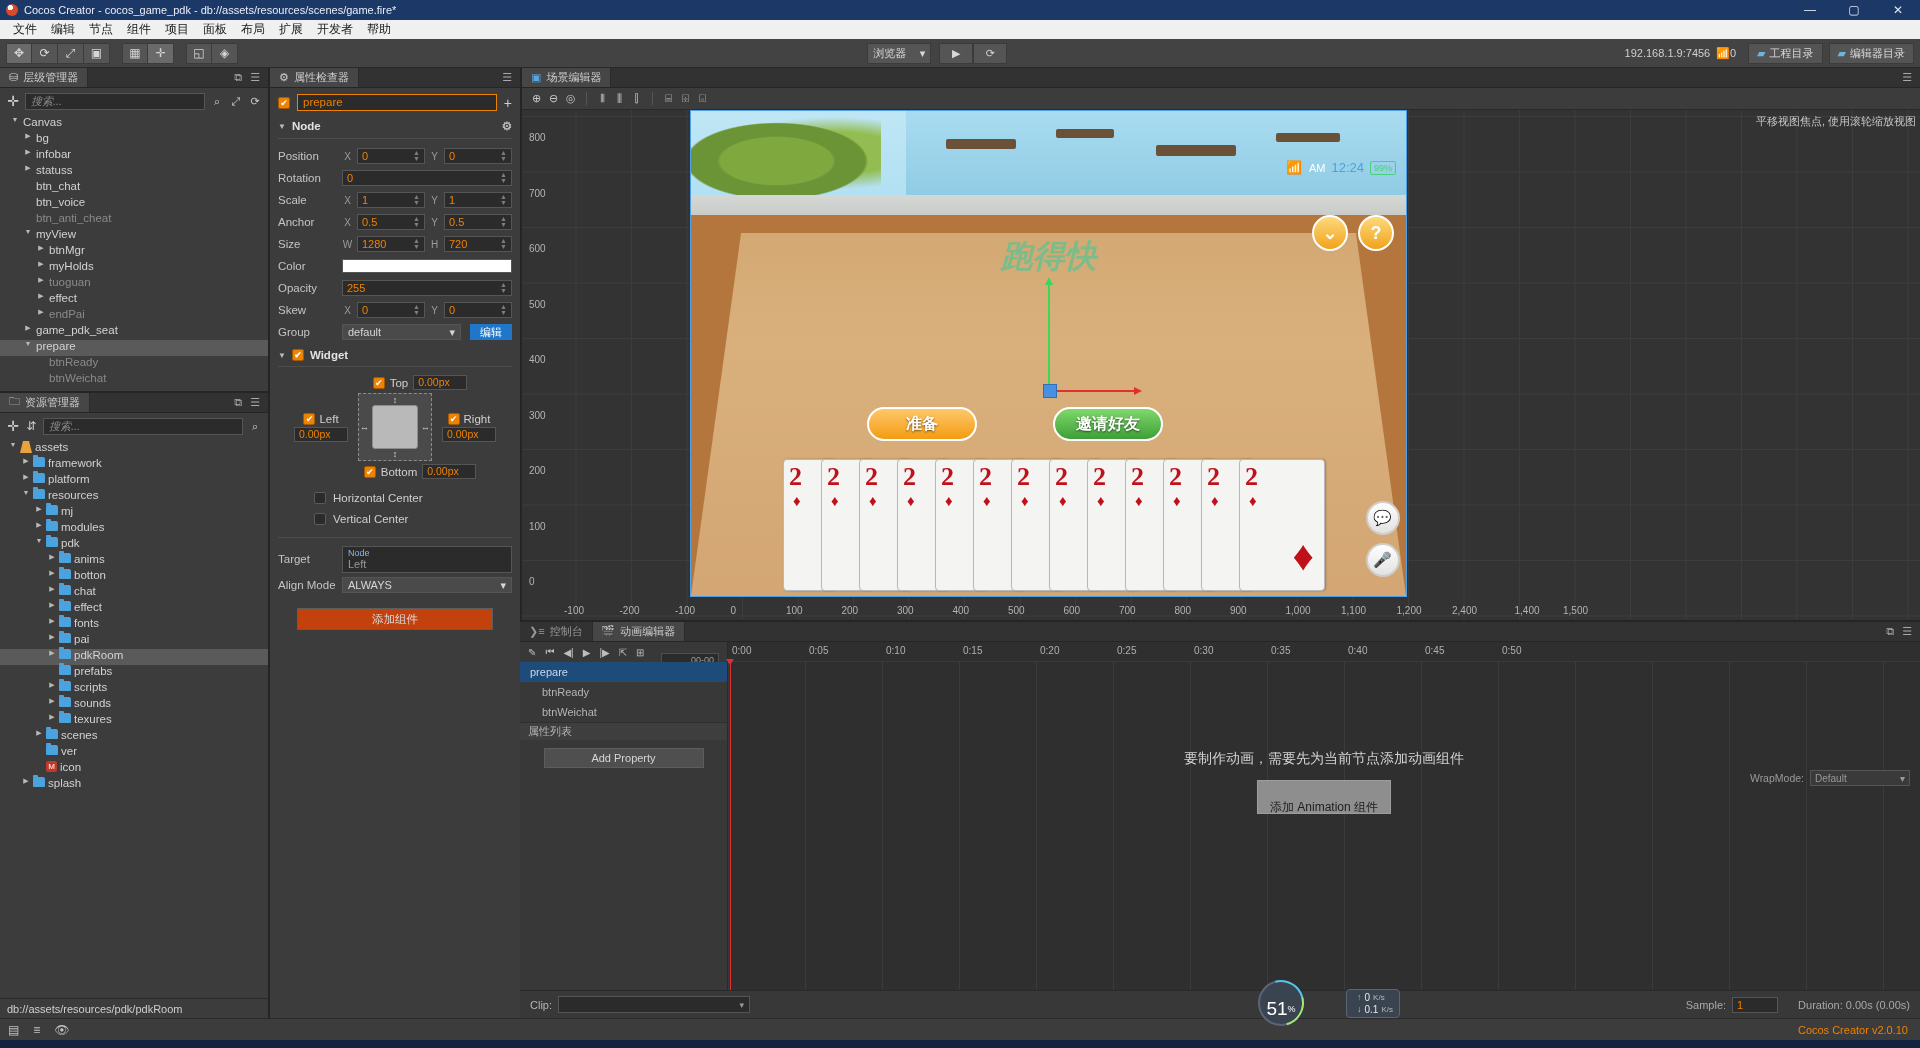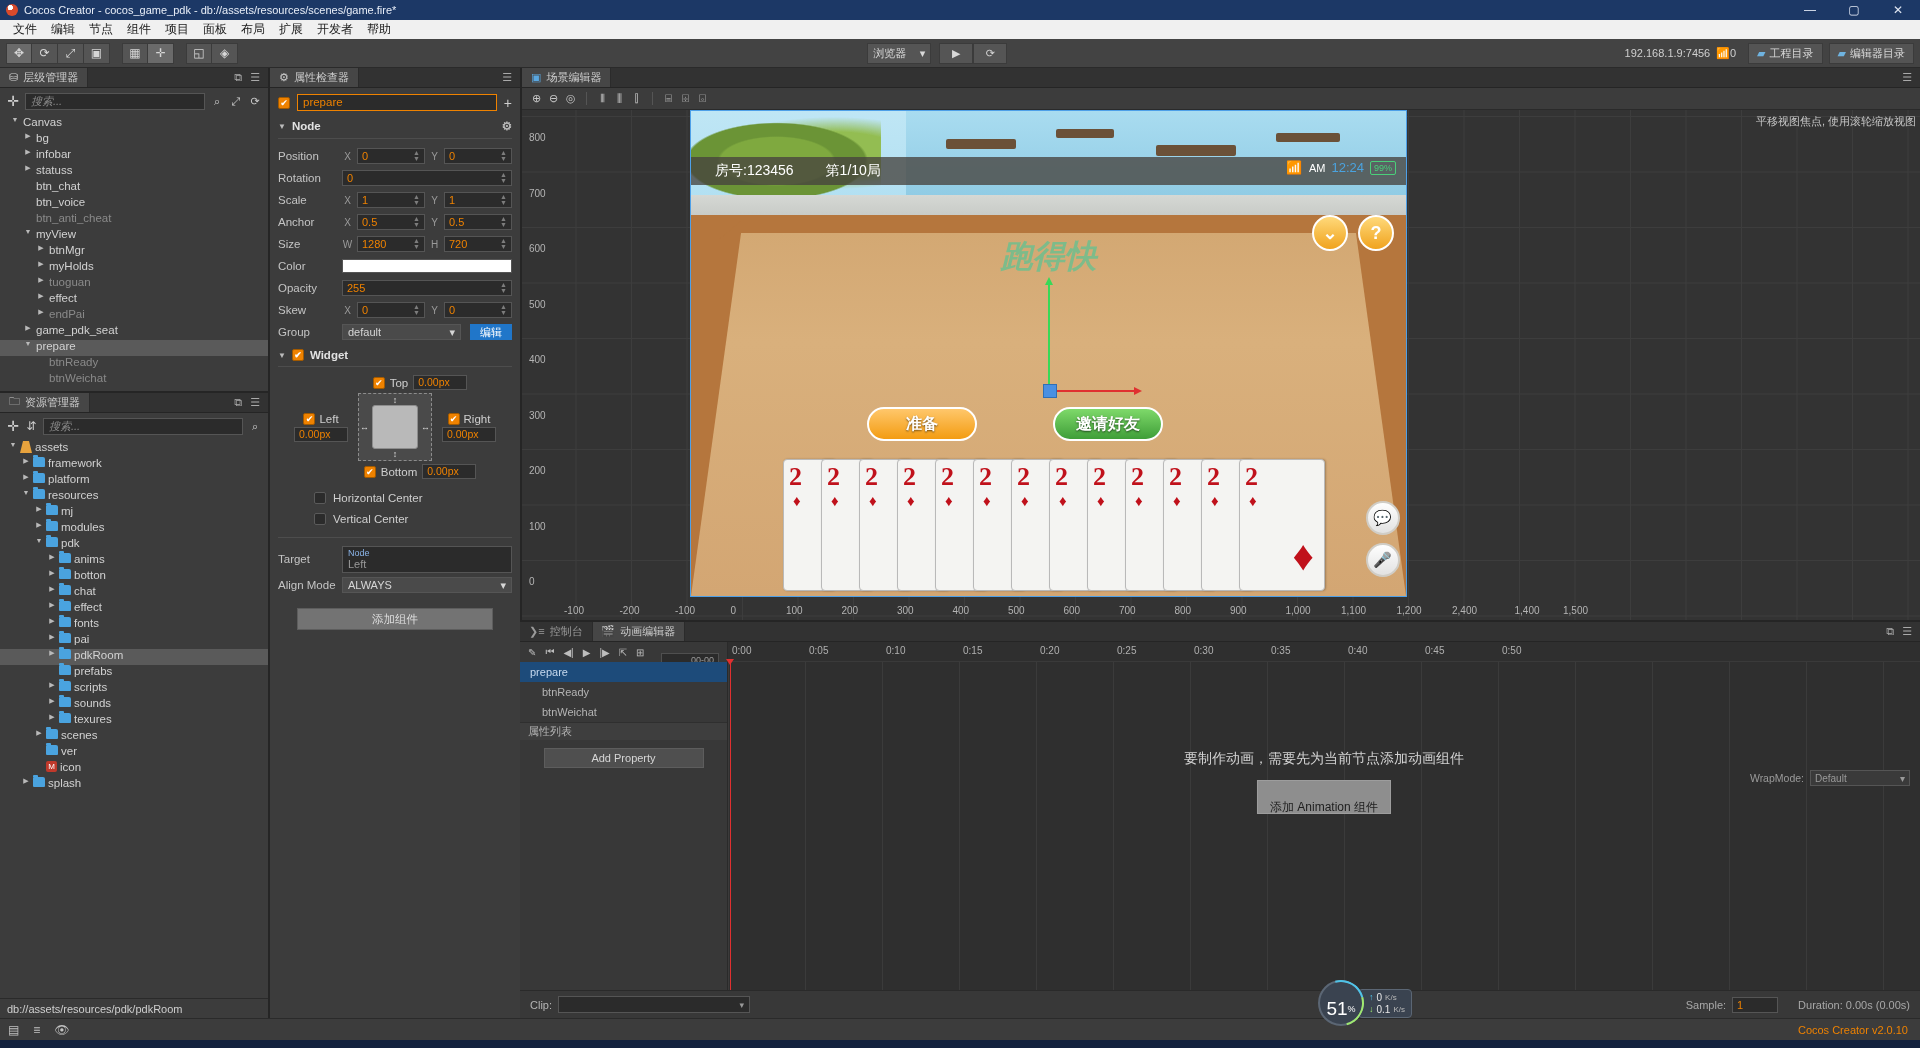--- a/index.html
+++ b/index.html
@@ -131,21 +131,21 @@
   .wbox .ar.t { top:1px; left:50%; transform:translateX(-50%); }
   .wbox .ar.b { bottom:1px; left:50%; transform:translateX(-50%); }
   .wbox .ar.l { left:1px; top:50%; transform:translateY(-50%); }
   .wbox .ar.r { right:1px; top:50%; transform:translateY(-50%); }
   .wbottom { display:flex; align-items:center; gap:5px; justify-content:center; margin-top:3px;
     padding-left:50px; }
   .cbline { display:flex; align-items:center; gap:7px; height:21px; padding-left:36px; }
   .targetfield { flex:1; height:27px; background:#2b2b2b; border:1px solid #555; color:#9a9a9a;
     font-size:11px; padding:1px 5px; }
   .targetfield .tf-top { color:#8ab4e8; font-size:9px; }
-  .addcomp { margin:12px auto 0; width:196px; height:22px; background:#737373; border:1px solid #5d5d5d;
+  .addcomp { margin:12px auto 0; width:196px; height:22px; background:#c2410c; border:1px solid #5d5d5d;
     color:#dcdcdc; font-size:11.5px; text-align:center; line-height:20px; }
 
   
   .scenecol { flex:1; min-width:0; display:flex; flex-direction:column; background:#2b2b2b; }
   .scene-panel { flex:none; height:552px; display:flex; flex-direction:column; }
   .scene-toolbar { height:22px; background:#3c3c3c; border-bottom:1px solid #2a2a2a;
     display:flex; align-items:center; padding:0 6px; gap:0; flex:none; }
   .stb { width:17px; height:16px; display:flex; align-items:center; justify-content:center;
     color:#c9c9c9; font-size:11px; }
   .sdiv { width:1px; height:13px; background:#555; margin:0 7px; }
@@ -281,21 +281,21 @@
     color:#ef8200; font-size:11px; padding:0 4px; line-height:14px; }
   .duration { color:#a8a8a8; font-size:11px; margin-left:14px; }
 
   
   .statusbar { height:22px; background:#3c3c3c; border-top:1px solid #2a2a2a; display:flex;
     align-items:center; padding:0 8px; gap:14px; flex:none; position:relative; }
   .statusbar .sic { color:#c2c2c2; font-size:12px; }
   .cc-ver { position:absolute; right:12px; color:#ef8200; font-size:11px; }
 
   
-  .perf { position:absolute; right:508px; bottom:22px; display:flex; align-items:center; z-index:40; }
+  .perf { position:absolute; right:520px; bottom:22px; display:flex; align-items:center; z-index:40;gap:48px; }
   .perf-ring { width:46px; height:46px; border-radius:50%; background:#3a4350;
     border:2px solid #5b6674; display:flex; align-items:flex-end; justify-content:center;
     color:#fff; position:relative; }
   .perf-ring .pv { font-size:19px; line-height:30px; }
   .perf-ring .pu { font-size:9px; line-height:30px; }
   .perf-ring:after { content:''; position:absolute; inset:-2px; border-radius:50%;
     border:2px solid transparent; border-right-color:#9fe870; border-top-color:#4fc3e8;
     transform:rotate(30deg); }
   .perf-net { background:#3a4350; border:1px solid #5b6674; border-radius:4px; margin-left:-6px;
     padding:2px 6px 2px 10px; display:flex; flex-direction:column; gap:1px; }
@@ -869,24 +869,20 @@
             <div class="boat" style="left:250px;top:34px;width:80px;height:11px"></div>
             <div class="boat" style="left:370px;top:22px;width:64px;height:9px"></div>
           </div>
           <div class="bg-trees"></div>
           <div class="bg-dock"></div>
           <div class="table-wood">
             <div class="table-edge"></div>
             <div class="table-felt"></div>
           </div>
 
-          <div class="infobar-g">
-            <span class="room">房号:123456</span>
-            <span class="round">第1/10局</span>
-          </div>
           <div class="sys-right">
             <span class="wifi">📶</span>
             <span class="ampm">AM</span>
             <span class="clock">12:24</span>
             <span class="battery">99%</span>
           </div>
 
           <div class="logo-pdk">跑得快</div>
 
           <div class="corner-ic down" style="right:58px">⌄</div>

